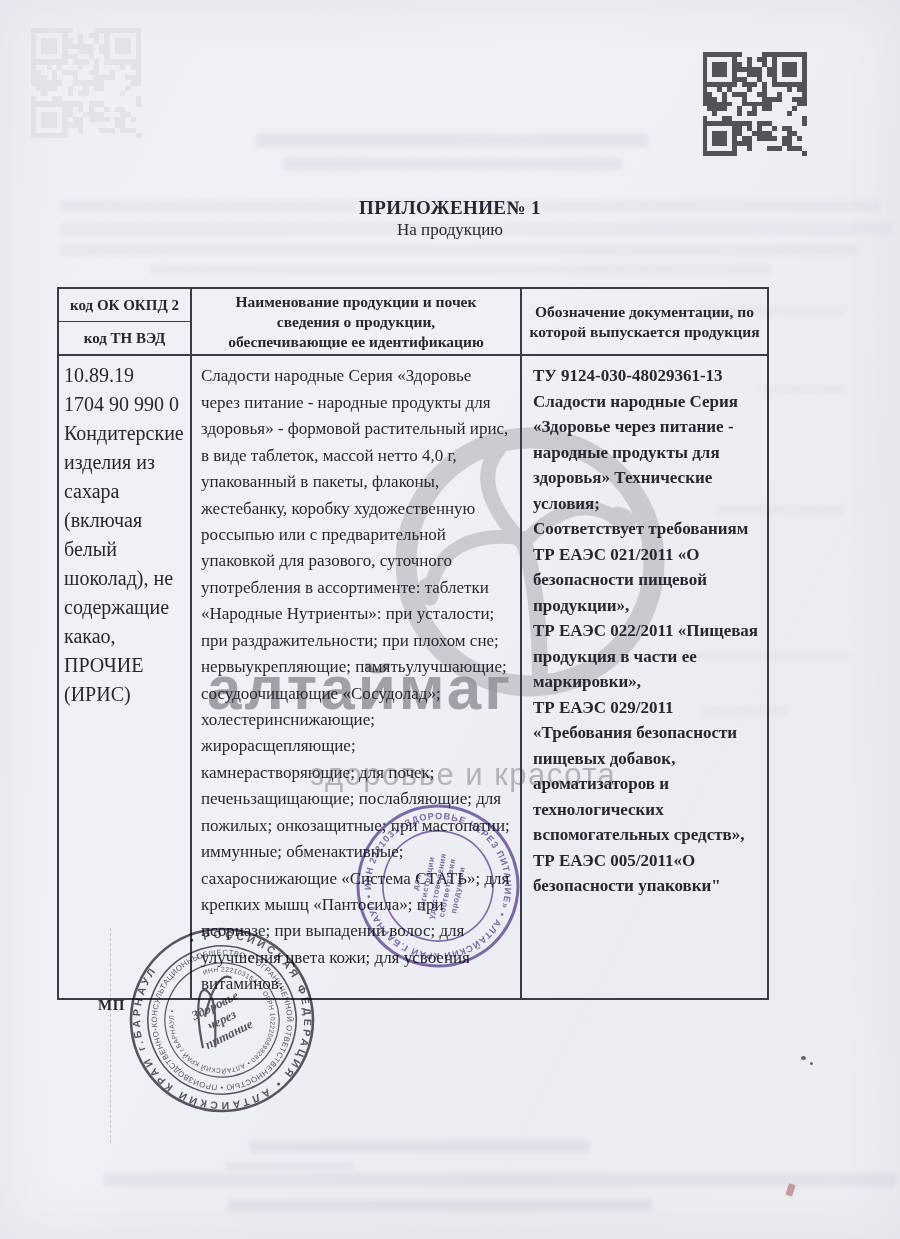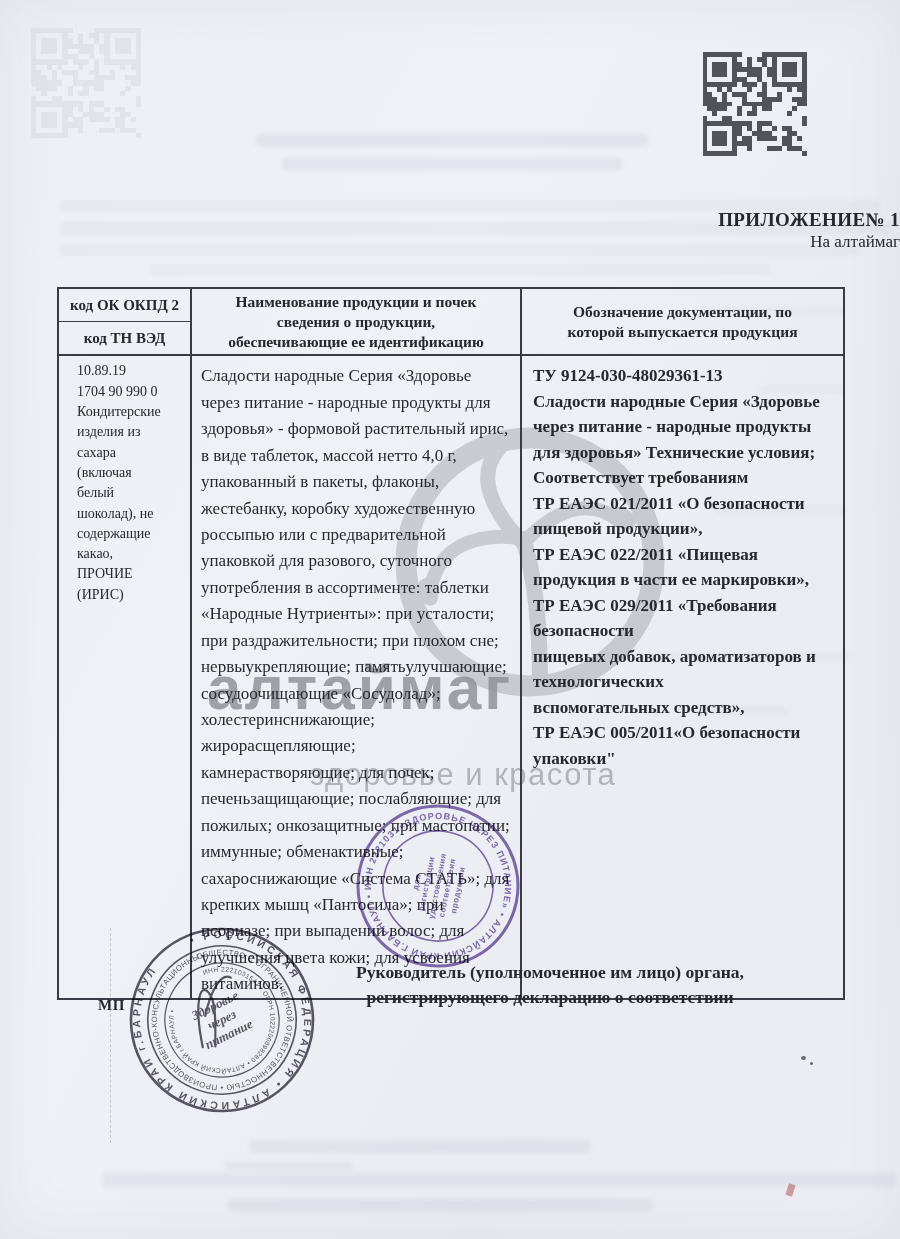--- a/index.html
+++ b/index.html
@@ -12,37 +12,37 @@
   }
   
   .bleed { position:absolute; background:#8d93a8; filter:blur(2px); border-radius:2px; pointer-events:none; }
   .ghost-qr { position:absolute; left:30px; top:28px; width:112px; height:110px; opacity:.06; filter:blur(.6px); }
   .crease { position:absolute; left:110px; top:928px; height:215px; width:0; border-left:1px dashed #7d7d8c; opacity:.35; }
   .speck { position:absolute; background:#2e2e36; border-radius:50%; opacity:.7; }
   .red-speck { position:absolute; background:#a23a3a; opacity:.45; filter:blur(.4px); transform:rotate(18deg); border-radius:1px; }
   
   .qr { position:absolute; left:701px; top:52px; width:107px; height:104px; opacity:.88; }
   
-  .title-block { position:absolute; left:0; top:208px; width:100%; text-align:right; line-height:1.22; }
+  .title-block { position:absolute; left:0; top:196px; width:100%; text-align:center; line-height:1.22; }
   .title-l1 { font-size:19px; font-weight:bold; letter-spacing:.4px; }
   .title-l2 { font-size:19px; font-weight:bold; }
   .title-l3 { font-size:17px; margin-top:1px; }
   
-  .doc-table { position:absolute; left:57px; top:287px; width:788px; border:2px solid #3b3b45; background:transparent; }
+  .doc-table { position:absolute; left:57px; top:287px; width:712px; border:2px solid #3b3b45; background:transparent; }
   .t-head { display:flex; border-bottom:2px solid #3b3b45; min-height:62px; }
   .t-body { display:flex; min-height:557px; }
   .c1 { width:133px; border-right:2px solid #3b3b45; }
   .c2 { width:330px; border-right:2px solid #3b3b45; }
   .c3 { flex:1; }
   .h-c1 { display:flex; flex-direction:column; }
   .h-c1 > div { flex:1; display:flex; align-items:center; justify-content:center; font-weight:bold; font-size:15px; }
   .h-c1 > .split { border-bottom:1.6px solid #3b3b45; }
   .h-mid, .h-right { display:flex; align-items:center; justify-content:center; text-align:center;
     font-weight:bold; font-size:15.5px; line-height:1.28; white-space:pre-line; padding:3px 6px; }
-  .b-c1 { padding:5px 18px; font-size:14px; line-height:1.45; white-space:pre-line; }
+  .b-c1 { padding:5px 5px; font-size:20px; line-height:1.45; white-space:pre-line; }
   .b-c2 { padding:7px 7px 0 9px; font-size:17px; line-height:1.555; }
   .b-c3 { padding:7px 8px 0 11px; font-size:17px; line-height:1.5; white-space:pre-line;font-weight:bold; }
   
   .wm-layer { position:absolute; inset:0; pointer-events:none; }
   .wm-logo { position:absolute; left:380px; top:412px; width:300px; height:300px; opacity:.33; }
   .wm-brand { position:absolute; left:207px; top:652px; font-family:"Liberation Sans", sans-serif;
     font-weight:bold; font-size:62px; letter-spacing:3px; color:#8f8f97; opacity:.82; }
   .wm-tagline { position:absolute; left:310px; top:757px; font-family:"Liberation Sans", sans-serif;
     font-size:31px; letter-spacing:1.5px; color:#a9a9b1; opacity:.85; }
   
@@ -379,21 +379,21 @@
       <rect x="14" y="0" width="7" height="7"></rect>
       <rect x="15" y="1" width="5" height="5" fill="#edeff4"></rect>
       <rect x="16" y="2" width="3" height="3"></rect>
       <rect x="0" y="14" width="7" height="7"></rect>
       <rect x="1" y="15" width="5" height="5" fill="#edeff4"></rect>
       <rect x="2" y="16" width="3" height="3"></rect>
     </svg>
 
   <div class="title-block">
     <div class="title-l1">ПРИЛОЖЕНИЕ№ 1</div>
-    <div class="title-l3">На алтаймаг</div>
+    <div class="title-l3">На продукцию</div>
   </div>
 
   <div class="doc-table">
     <div class="t-head">
       <div class="c1 h-c1">
         <div class="split">код ОК ОКПД 2</div>
         <div>код ТН ВЭД</div>
       </div>
       <div class="c2 h-mid">Наименование продукции и почек
 сведения о продукции,
@@ -455,18 +455,14 @@
       <text font-family="Liberation Sans, sans-serif" font-size="6.6" letter-spacing=".4" fill="#4b4754">
         <textPath href="#dring3">ИНН 2221031547 • ОГРН 1022200898280 • АЛТАЙСКИЙ КРАЙ г.БАРНАУЛ •</textPath>
       </text>
       <path d="M -28 18 C -20 -26 -6 -44 -2 -30 C 2 -18 -10 6 -16 22 M -14 -10 C 2 -34 18 -44 24 -36" fill="none" stroke="#4b4754" stroke-width="2.2" stroke-linecap="round"></path>
     </svg>
     <div class="stamp-center">Здоровье
 через
 питание</div>
   </div>
 
-  <div class="sign-block">
-    <div>Руководитель (уполномоченное им лицо) органа,</div>
-    <div>регистрирующего декларацию о соответствии</div>
-  </div>
 
 </div>
 
 </body></html>

